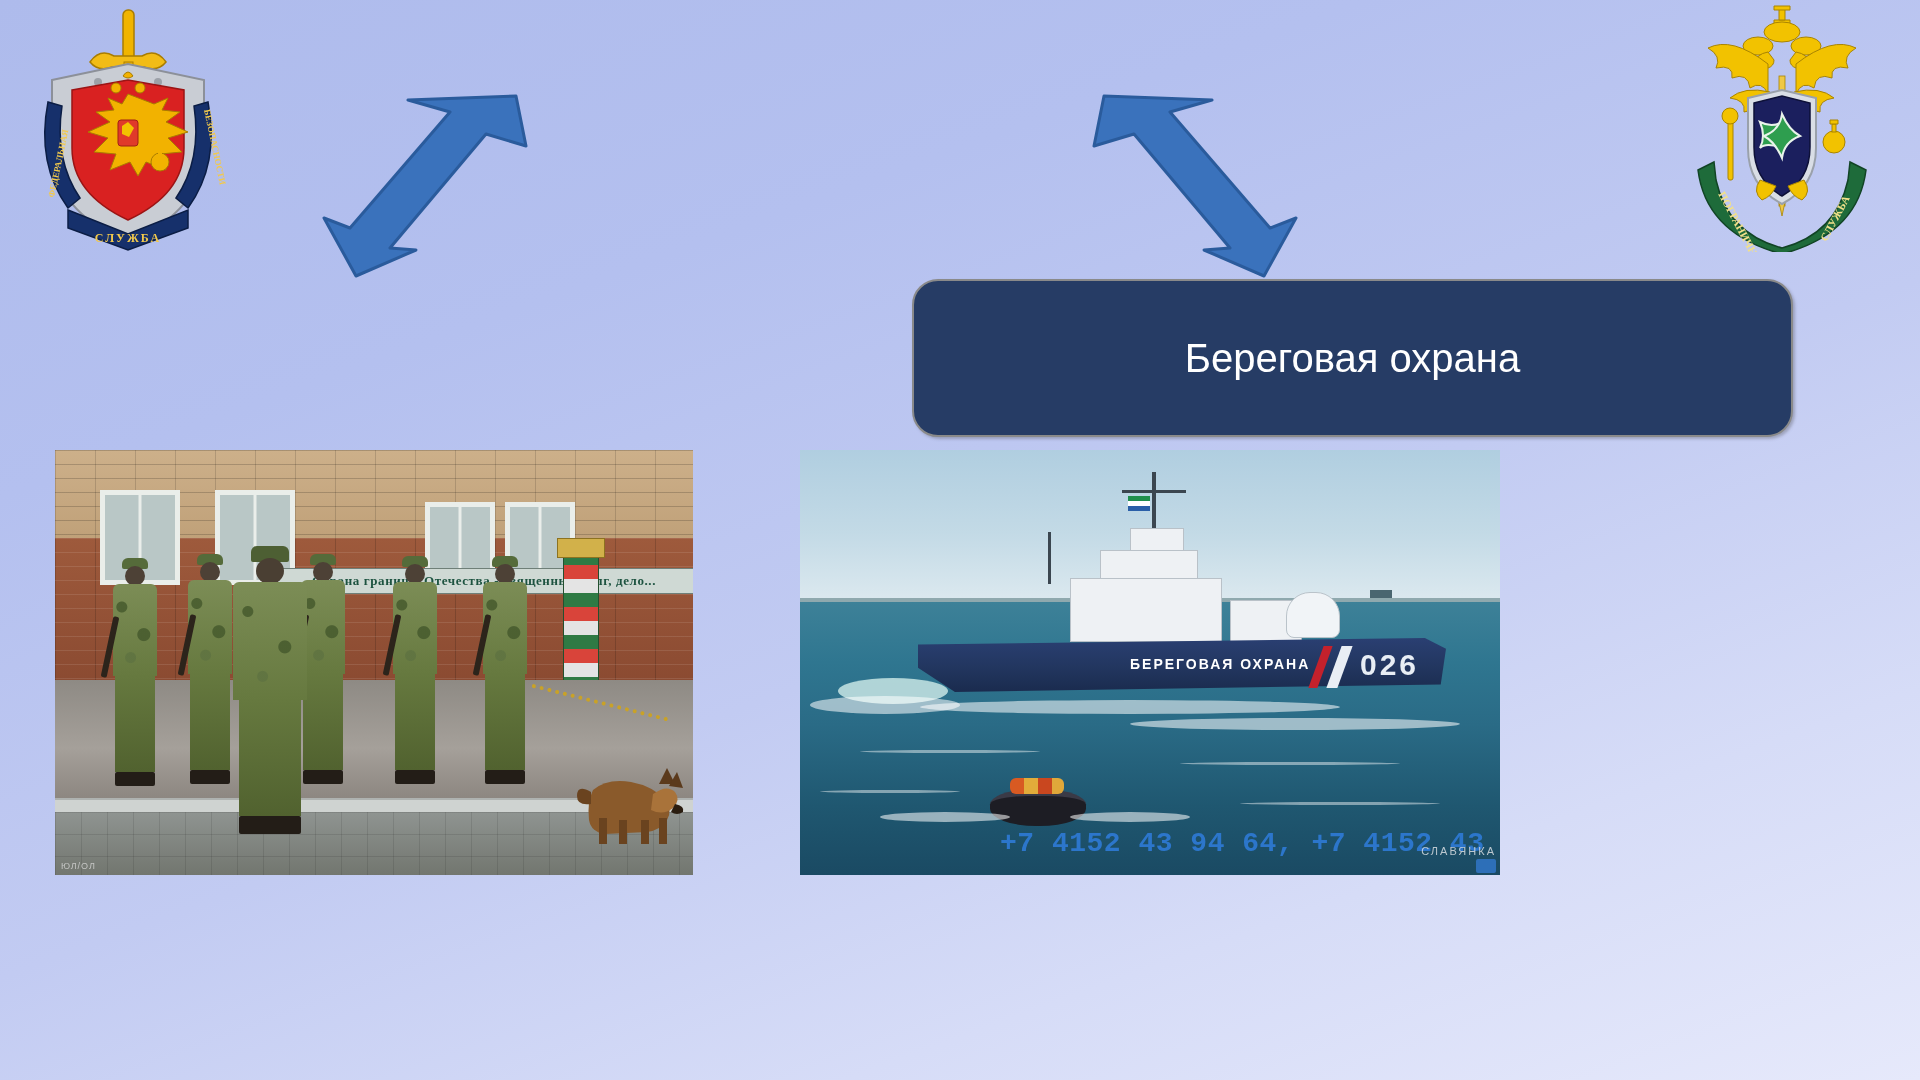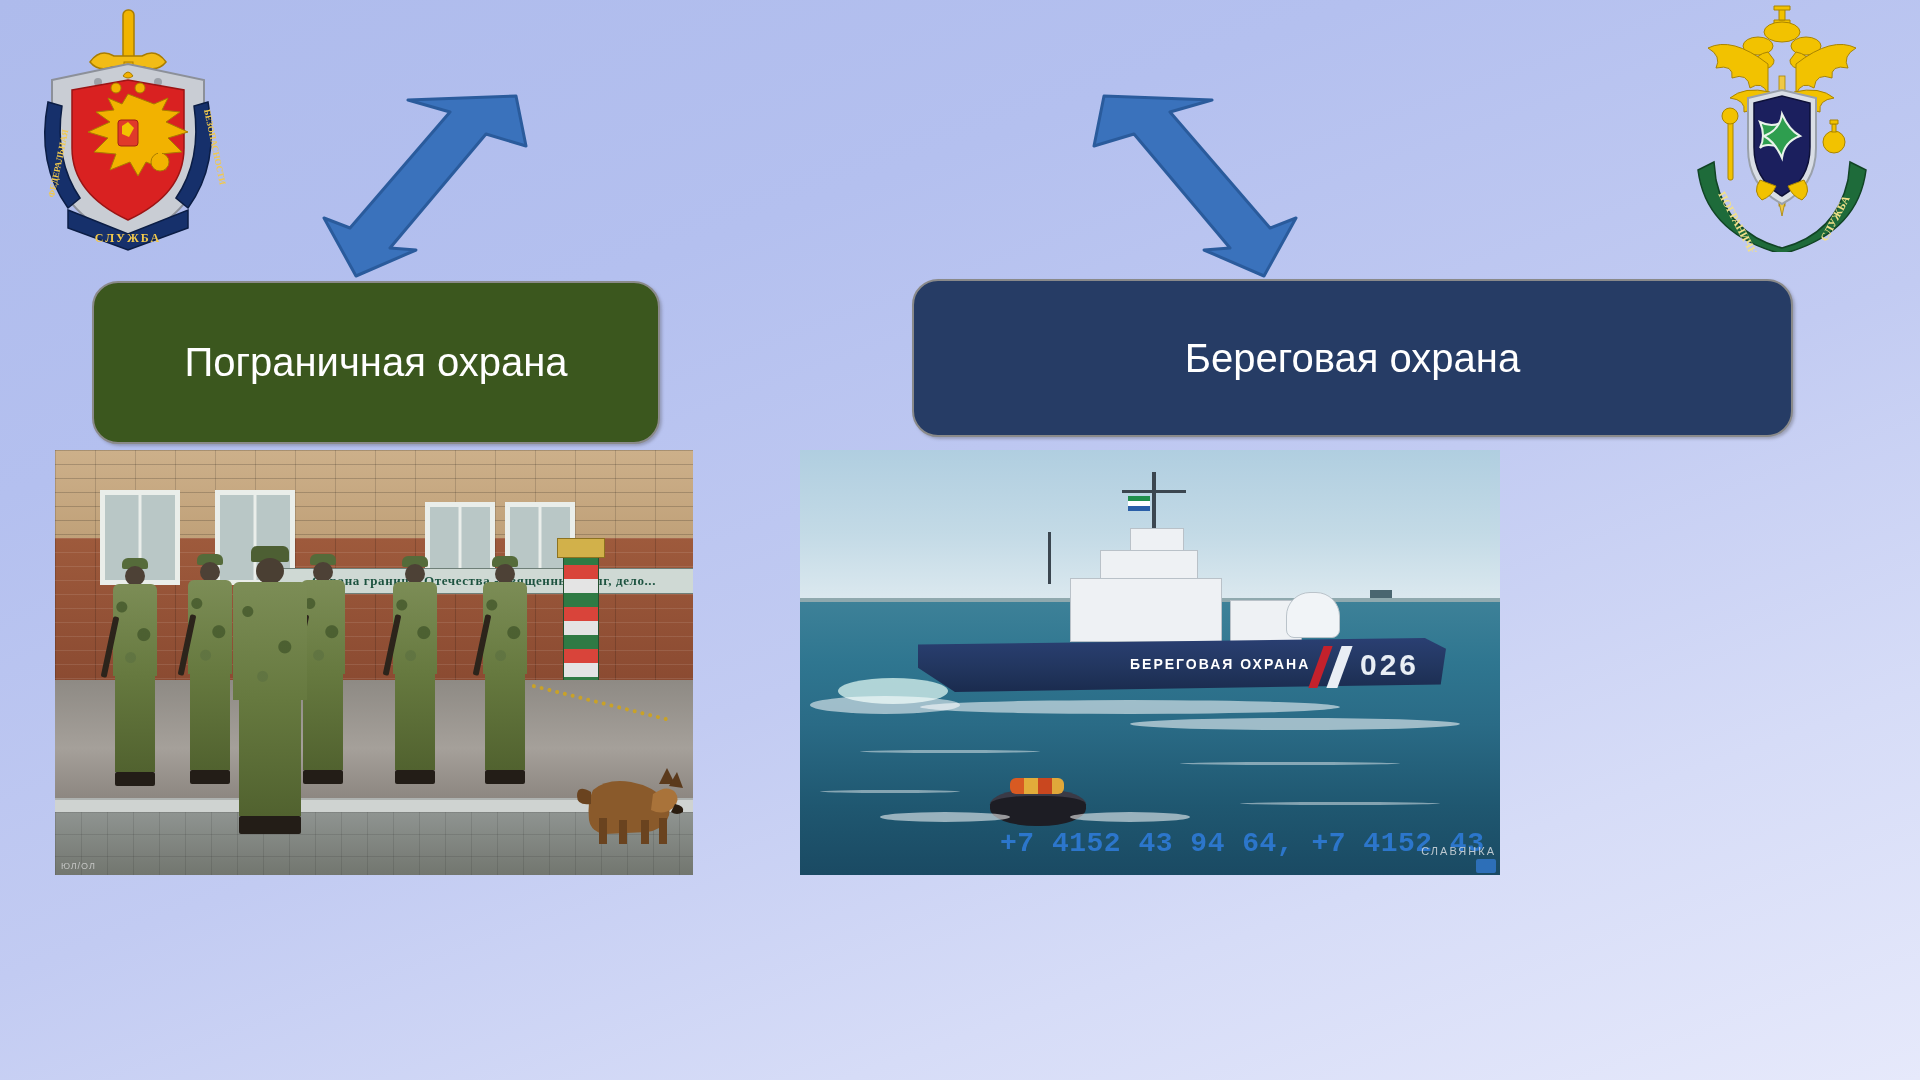--- a/index.html
+++ b/index.html
@@ -382,23 +382,20 @@
 
   <div class="arrow" id="arrow-right">
     <svg viewBox="0 0 240 190" xmlns="http://www.w3.org/2000/svg">
       <g transform="translate(240,0) scale(-1,1)">
         <path d="M226 6 L236 56 L196 44 L100 158 L126 160 L66 186 L34 128 L60 138 L160 22 L118 10 Z" transform="translate(-10,0)" fill="#3A72BC" stroke="#2A5B9C" stroke-width="3" stroke-linejoin="round"></path>
       </g>
     </svg>
   </div>
 
 
-  <div class="box" id="box-border-guard">
-    <span>Пограничная охрана</span>
-  </div>
 
   <div class="box" id="box-coast-guard">
     <span>Береговая охрана</span>
   </div>
 
   <div class="photo" id="photo-border-guard">
     <div class="lp-sky"></div>
     <div class="lp-wall"></div>
     <div class="lp-upperbrick"></div>
     <div class="lp-redbrick"></div>

